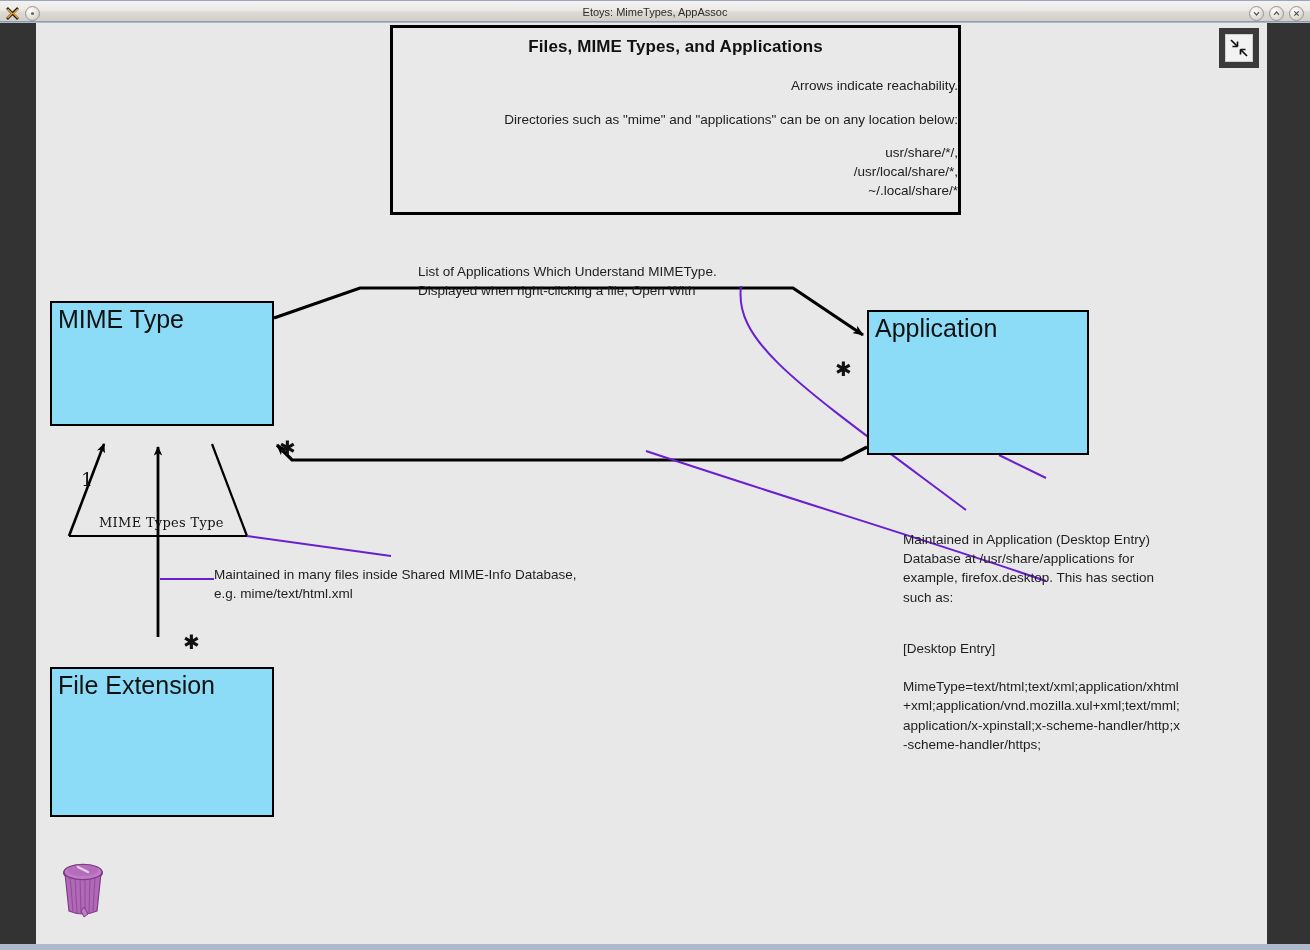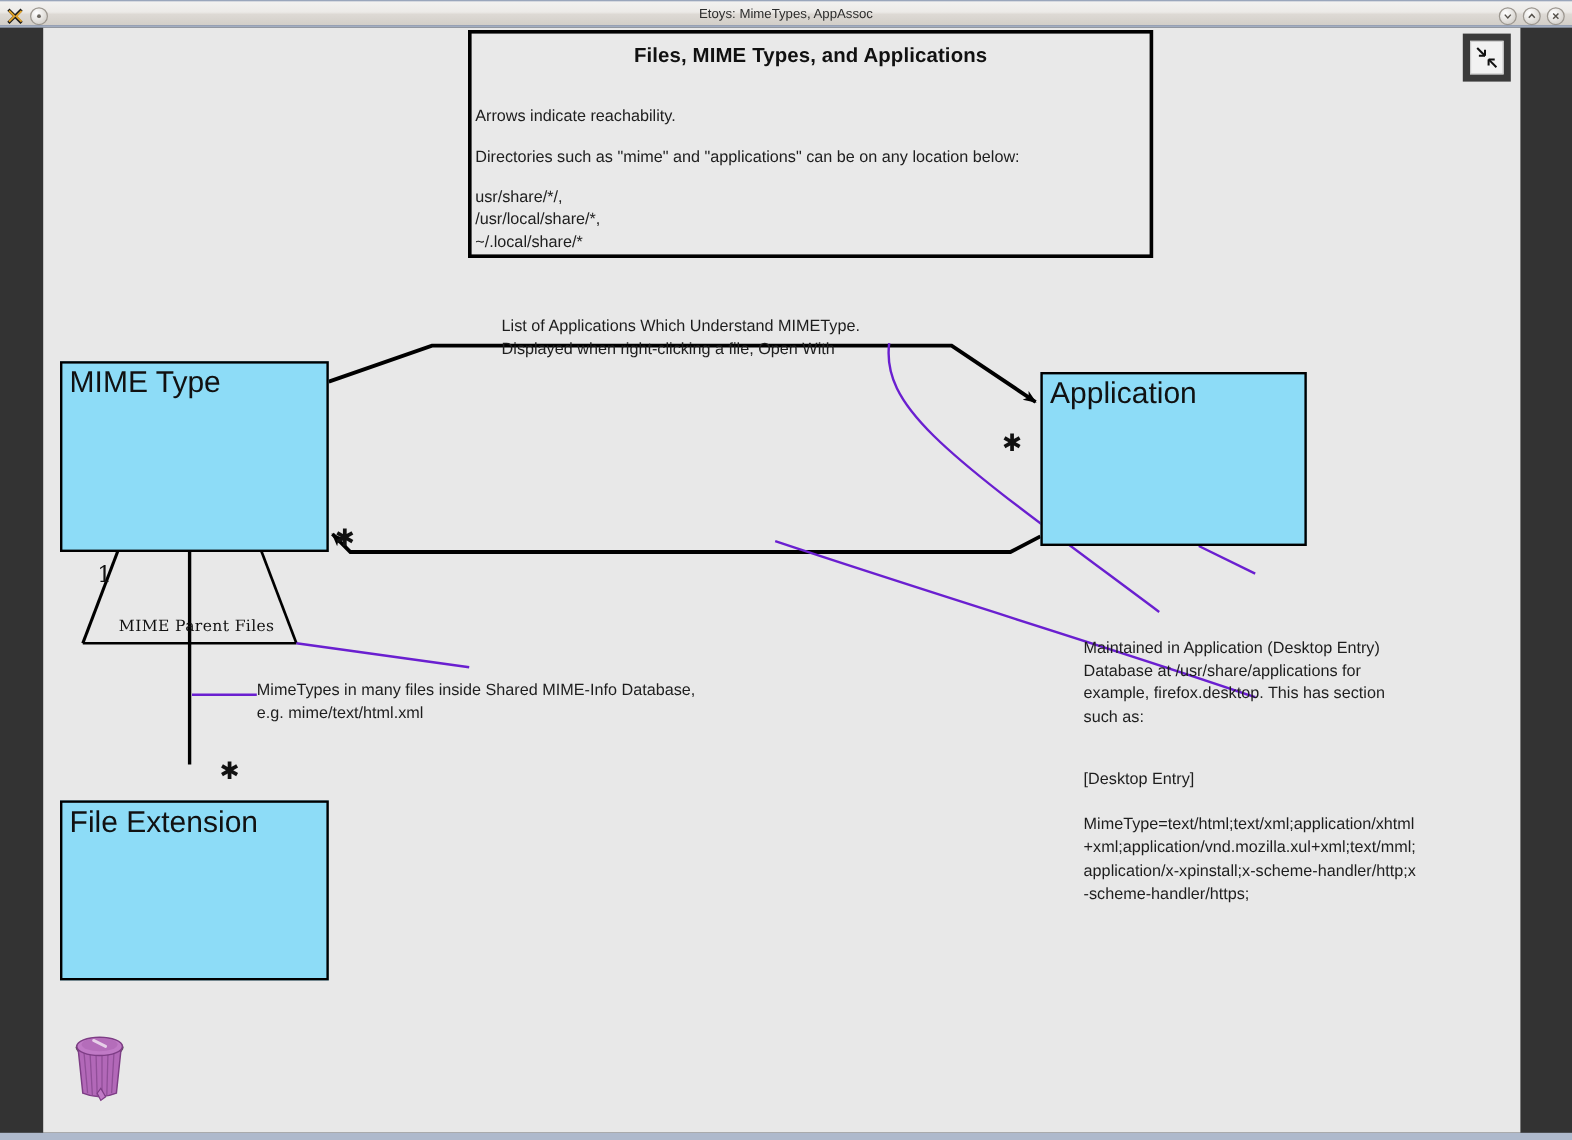--- a/index.html
+++ b/index.html
@@ -77,42 +77,43 @@
     left: 354px; top: 2px;
     width: 571px; height: 190px;
     background: #e9e9e9;
     border: 3px solid #000;
     padding: 9px 0 0 0;
   }
   #headerbox .hb-title {
     text-align: center;
     font-size: 17px; font-weight: bold; color: #111;
     letter-spacing: 0.1px;
-    margin-bottom: 30px;
+    margin-bottom: 19px;
   }
   #headerbox .hb-body {
     font-size: 13.5px; color: #202020; line-height: 1.45;
     padding-left: 3px;
+    text-align: right;
   }
   #headerbox .hb-body p { margin: 0 0 14px 0; }
   #headerbox .hb-paths { line-height: 1.42; }
 
   
   .classbox {
     position: absolute;
     background: #8ddcf7;
     border: 2px solid #000;
   }
   .classbox .cb-name {
     font-size: 25px; color: #111;
     padding: 2px 0 0 6px;
     line-height: 1.12;
     white-space: nowrap;
   }
-  #box-mimetype   { left: 14px;  top: 278px; width: 224px; height: 159px; }
+  #box-mimetype   { left: 14px;  top: 278px; width: 224px; height: 125px; }
   #box-application{ left: 831px; top: 287px; width: 222px; height: 145px; }
   #box-fileext    { left: 14px;  top: 644px; width: 224px; height: 150px; }
 
   
   .anno {
     position: absolute;
     font-size: 13.5px;
     color: #1e1e1e;
     line-height: 1.38;
     white-space: pre-line;
@@ -255,25 +256,25 @@
       </div>
 
       <div class="classbox" id="box-fileext">
         <div class="cb-name">File Extension</div>
       </div>
 
       <div class="mult" id="mult-app">✱</div>
       <div class="mult" id="mult-mime">✱</div>
       <div class="mult" id="mult-fileext">✱</div>
       <div id="mult-one">1</div>
-      <div id="label-parenttype">MIME Parent Files</div>
+      <div id="label-parenttype">MIME Types Type</div>
 
       <div class="anno" id="anno-apps">List of Applications Which Understand MIMEType.
 Displayed when right-clicking a file, Open With</div>
-      <div class="anno" id="anno-shared">MimeTypes in many files inside Shared MIME-Info Database,
+      <div class="anno" id="anno-shared">Maintained in many files inside Shared MIME-Info Database,
 e.g. mime/text/html.xml</div>
 
       <div class="anno" id="anno-desktop">
         <span>Maintained in Application (Desktop Entry) Database at /usr/share/applications for example, firefox.desktop. This has section such as:</span>
         <span class="blank"></span>
         <span style="display:block">[Desktop  Entry]</span>
         <span style="display:block; word-break:break-all;">MimeType=text/html;text/xml;application/xhtml+xml;application/vnd.mozilla.xul+xml;text/mml;application/x-xpinstall;x-scheme-handler/http;x-scheme-handler/https;</span>
       </div>
 
       <div id="trash">

